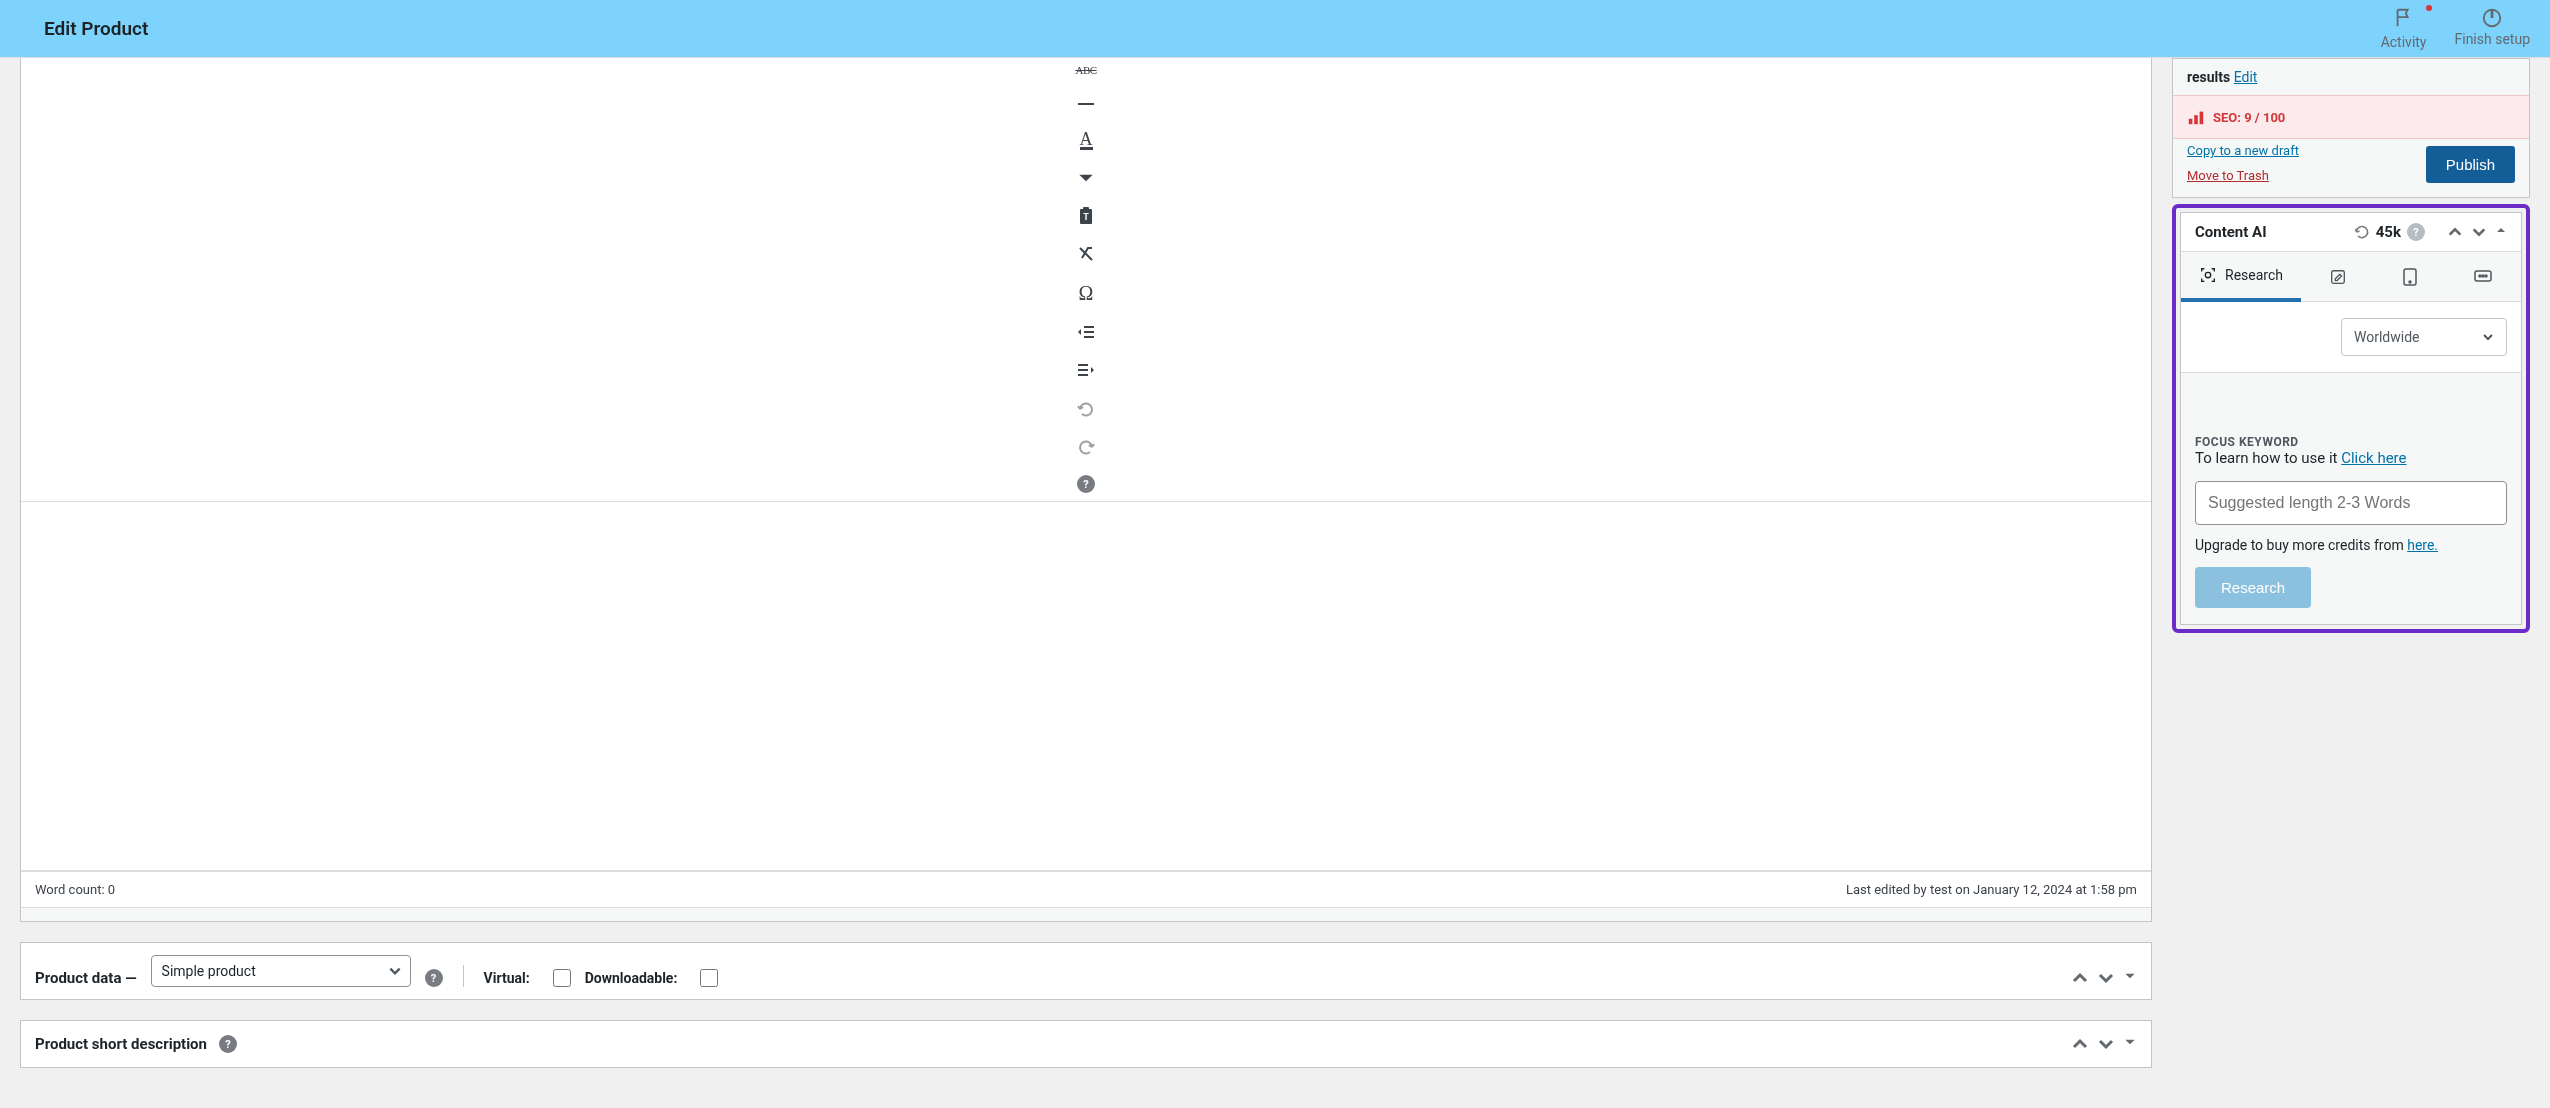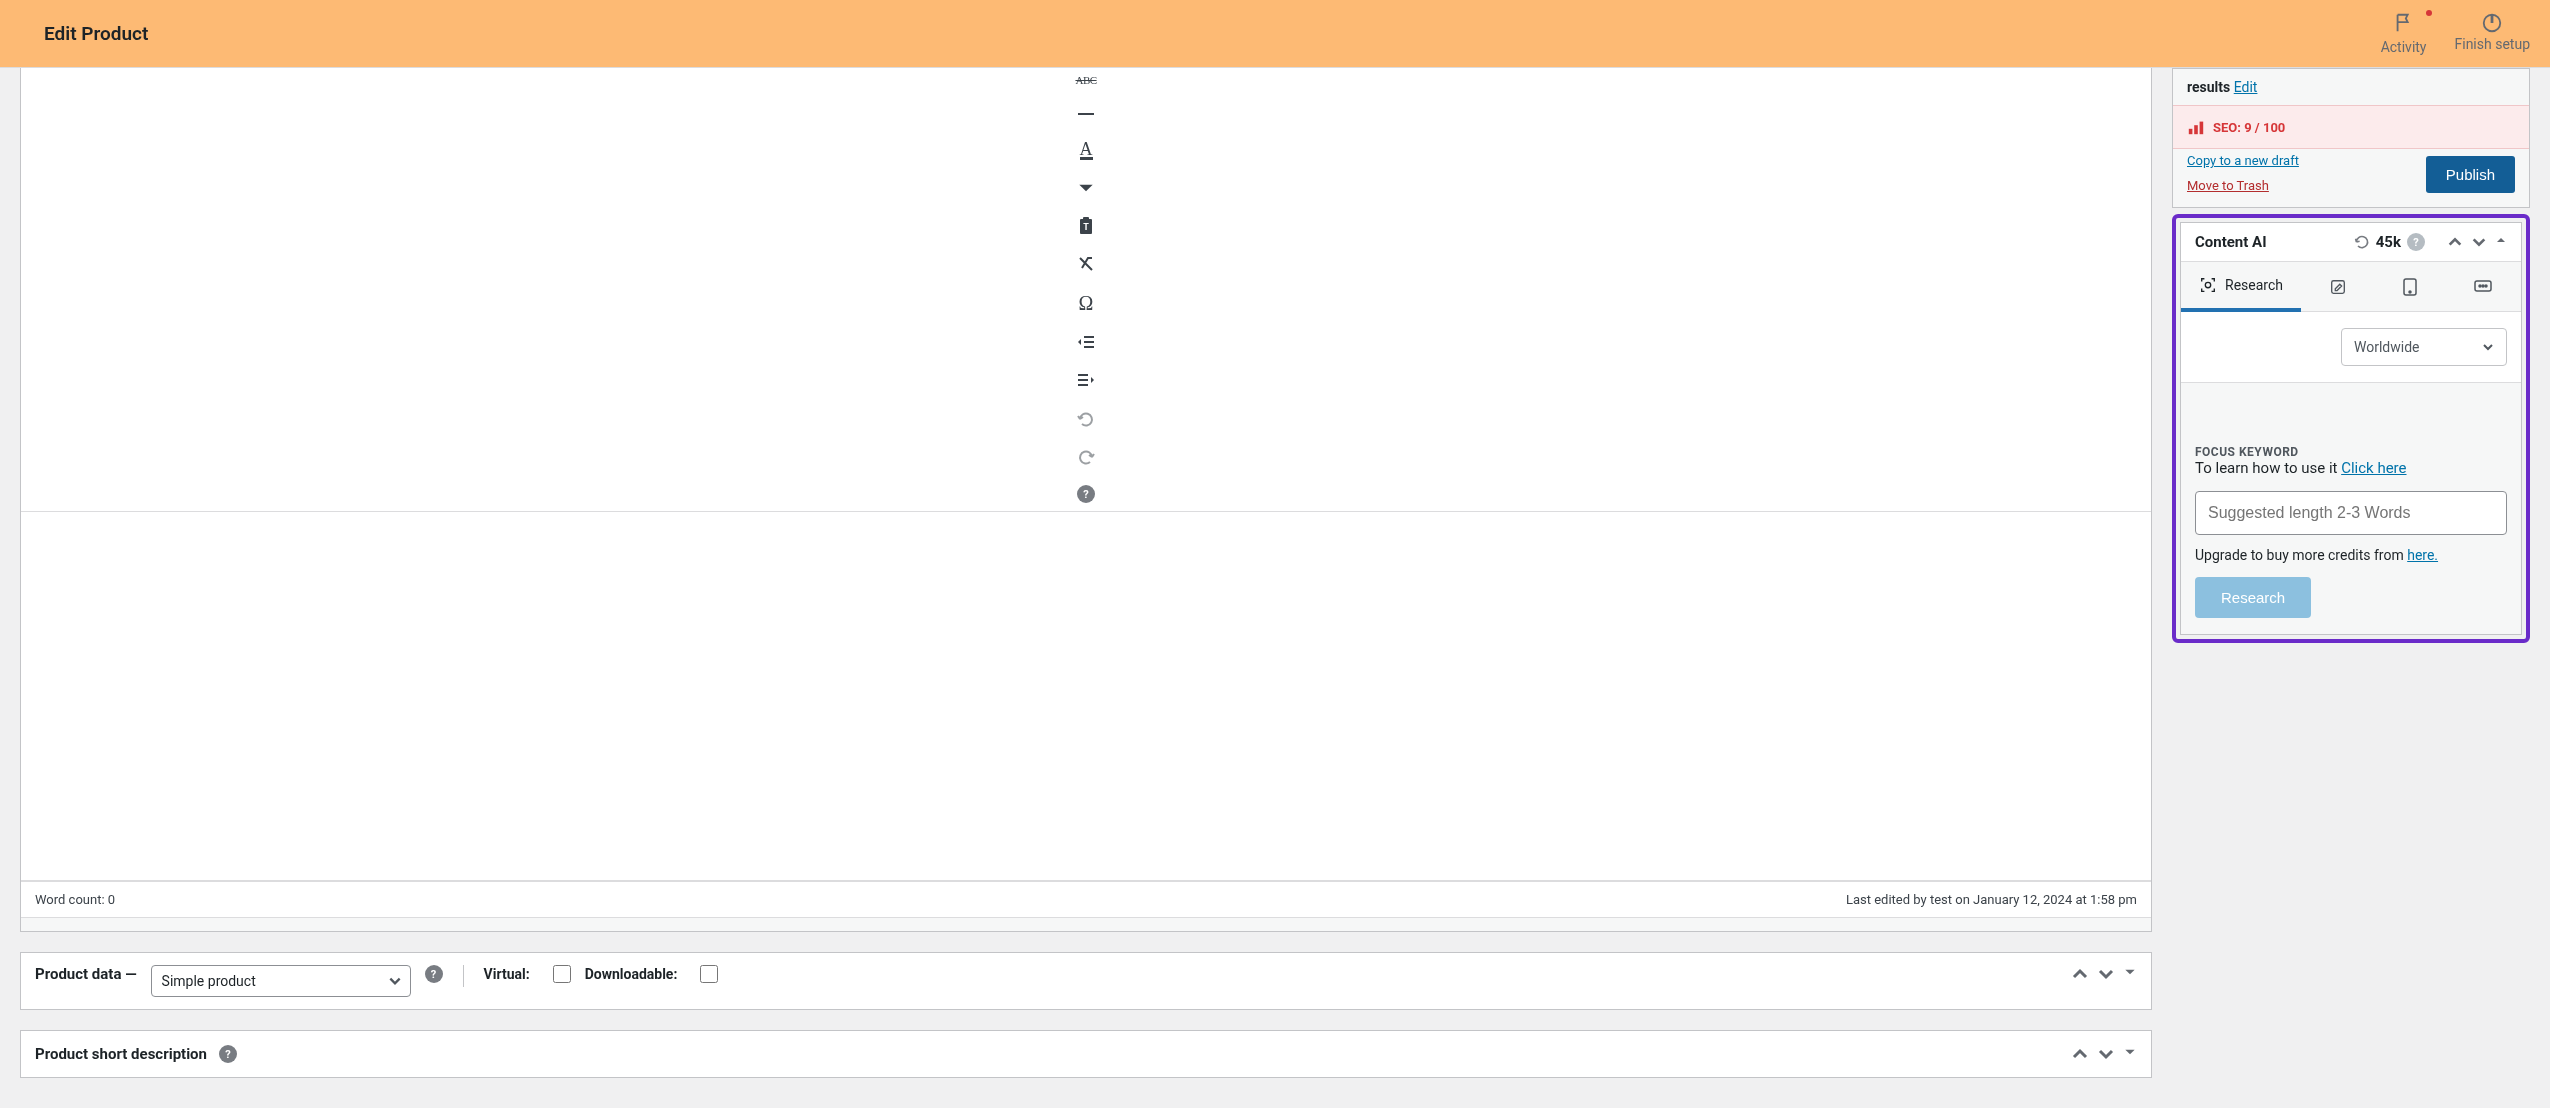--- a/index.html
+++ b/index.html
@@ -1,18 +1,18 @@
 <!DOCTYPE html>
 <html><head>
 <meta charset="utf-8">
 <style>
   * { box-sizing: border-box; margin: 0; padding: 0; }
   body { font-family: -apple-system, BlinkMacSystemFont, "Segoe UI", Roboto, sans-serif; background: #f0f0f1; color: #1d2327; font-size: 13px; }
   
-  .topbar { background: #fdba74; border-bottom: 1px solid #dcdcde; height: 68px; display: flex; align-items: center; padding: 0 20px 0 44px; position: relative; }
+  .topbar { background: #7dd3fc; border-bottom: 1px solid #dcdcde; height: 58px; display: flex; align-items: center; padding: 0 20px 0 44px; position: relative; }
   .topbar h1 { font-size: 19px; font-weight: 600; }
   .topbar-right { margin-left: auto; display: flex; gap: 28px; align-items: flex-start; }
   .topbar-item { display: flex; flex-direction: column; align-items: center; gap: 2px; color: #646970; font-size: 14px; cursor: pointer; }
   .topbar-item svg { width: 22px; height: 22px; }
   .act-dot { position: absolute; width: 6px; height: 6px; background: #d63638; border-radius: 50%; margin-left: 11px; margin-top: -2px; }
 
   .canvas { padding: 0 20px; display: flex; gap: 20px; }
   .main { flex: 1 1 auto; min-width: 0; }
   .side { width: 358px; flex: 0 0 358px; }
 
@@ -26,21 +26,21 @@
   .editor-canvas-inner { border-top: 1px solid #dcdcde; position: absolute; left: 0; right: 0; bottom: 0; }
   .editor-footer { border-top: 1px solid #dcdcde; padding: 10px 14px; display: flex; justify-content: space-between; color: #3c434a; font-size: 13px; text-align: right; }
   .editor-footer-bottom { height: 14px; border-top: 1px solid #dcdcde; background: #f6f7f7; }
 
   .postbox { background: #fff; border: 1px solid #c3c4c7; margin-bottom: 20px; }
   .postbox-head { display: flex; align-items: center; padding: 14px 14px; gap: 12px; }
   .postbox-head h2 { font-size: 15px; font-weight: 700; }
   .chevs { margin-left: auto; display: flex; gap: 8px; color: #646970; }
   .chevs span, .chevs svg { cursor: pointer; }
 
-  .pd-row { display: flex; align-items: flex-start; padding: 12px 14px; gap: 14px; }
+  .pd-row { display: flex; align-items: flex-end; padding: 12px 14px; gap: 14px; }
   .pd-label { font-size: 15px; font-weight: 700; white-space: nowrap; }
   .pd-select { border: 1px solid #8c8f94; border-radius: 4px; padding: 7px 36px 7px 10px; min-width: 260px; background: #fff; font-size: 14px; position: relative; display: inline-flex; align-items: center; }
   .pd-select svg { position: absolute; right: 8px; }
   .pd-sep { width: 1px; height: 22px; background: #c3c4c7; margin: 0 6px; }
   .pd-check { display: inline-flex; align-items: center; gap: 23px; font-weight: 700; font-size: 14px; }
   .pd-check input { width: 18px; height: 18px; }
 
   .side-box { border: 1px solid #c3c4c7; background: #f6f7f7; margin-bottom: 6px; }
   .side-row { padding: 10px 14px; font-size: 14px; }
   .edit-link { color: #0073aa; text-decoration: underline; cursor: pointer; }

